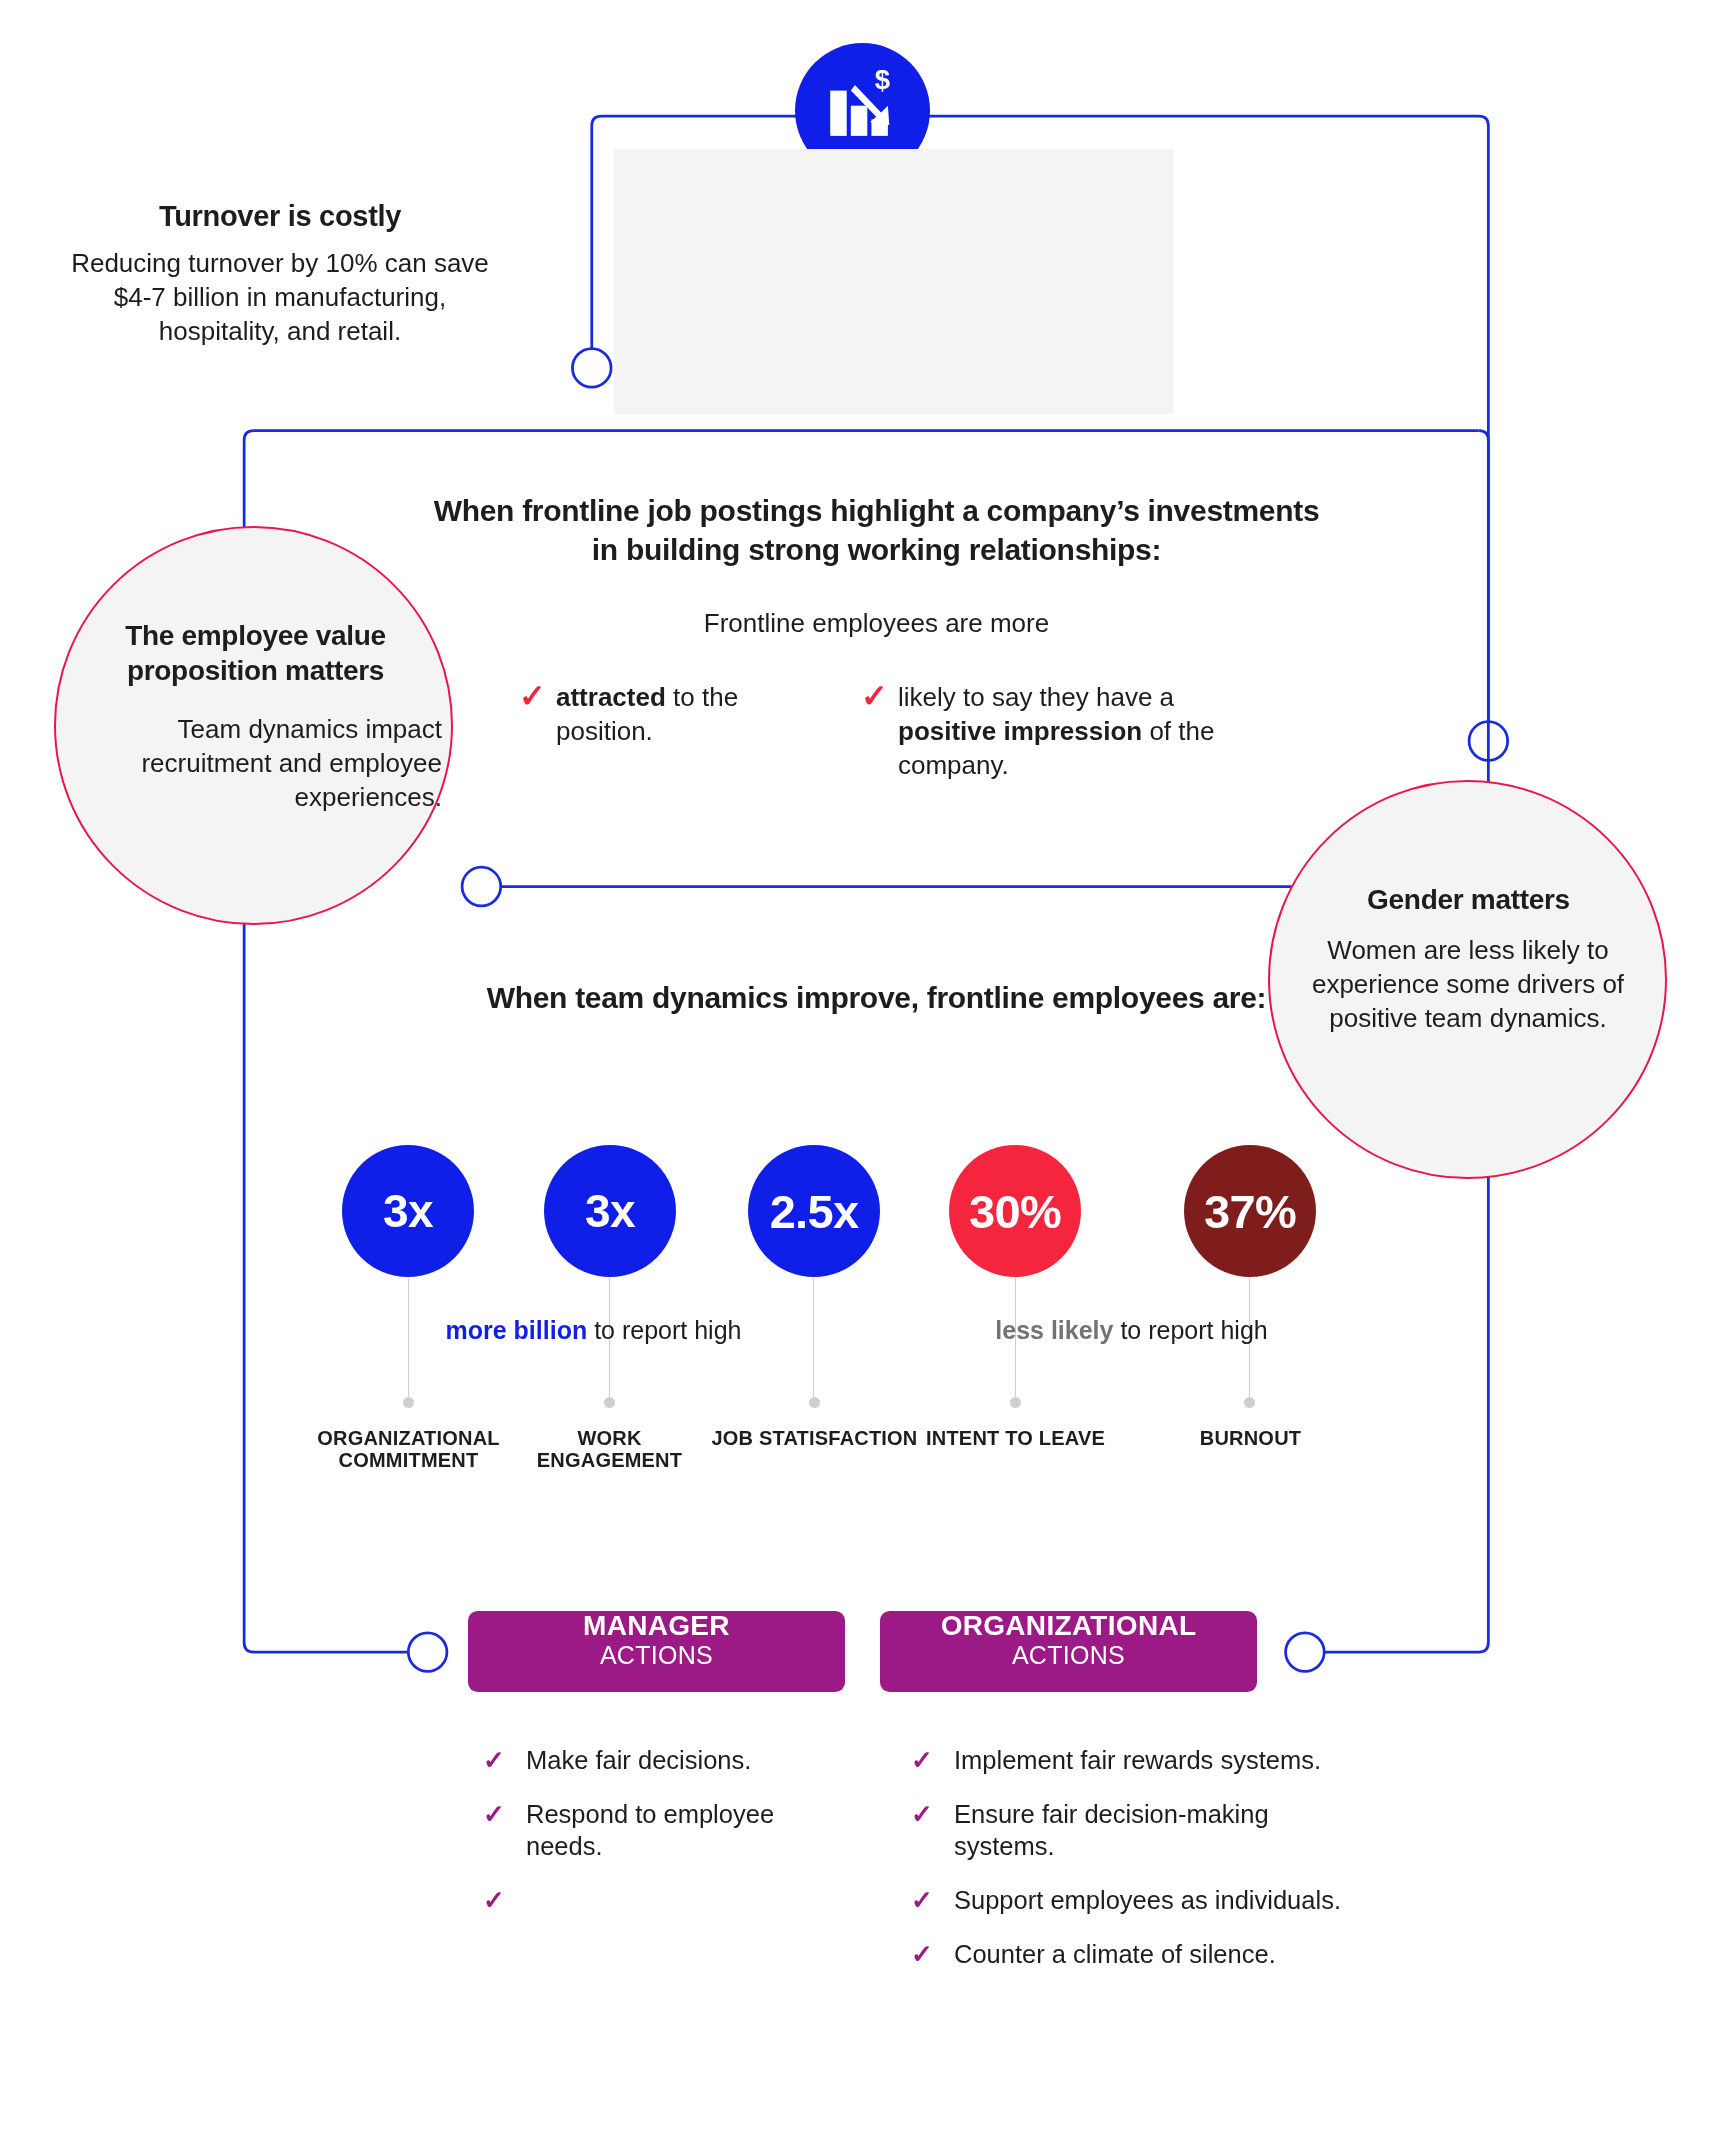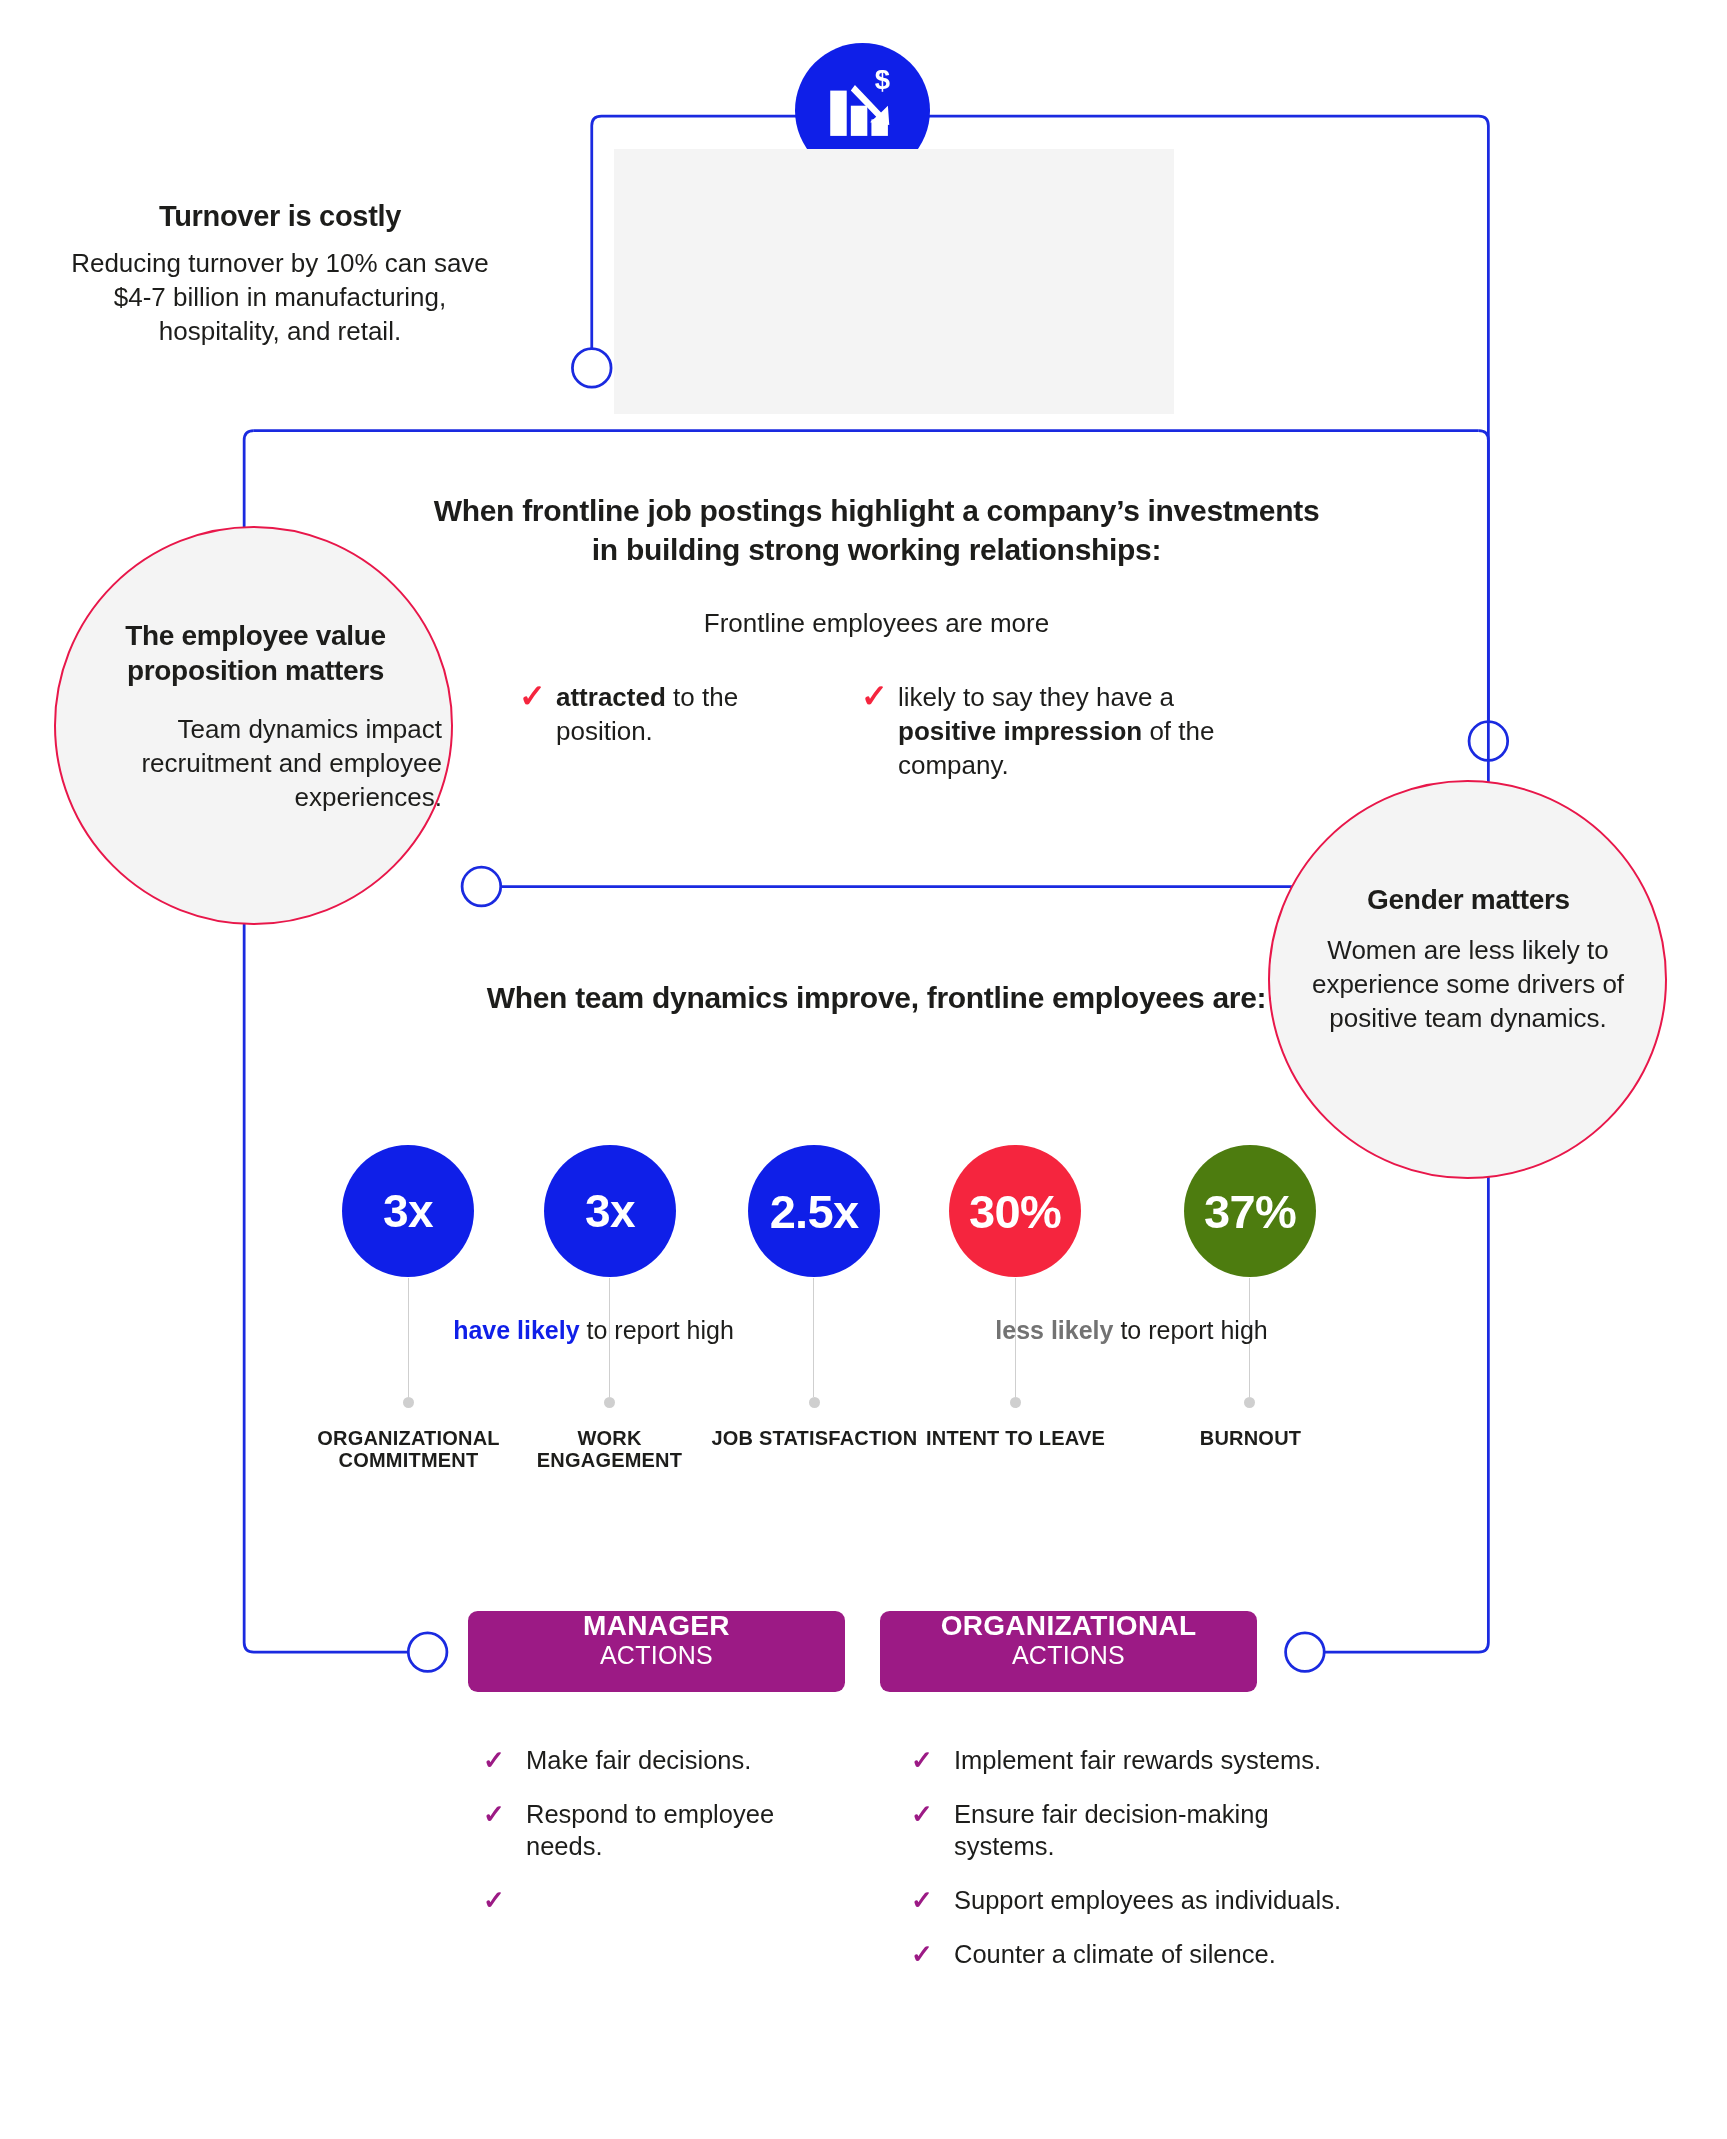--- a/index.html
+++ b/index.html
@@ -237,27 +237,27 @@
       <div class="stat-dot" style="left: 604px; top: 1397px;"></div>
       <div class="stat-label" style="left: 506px; top: 1427px;">WORK ENGAGEMENT</div>
       <div class="stat-bubble small" style="left: 748px; top: 1145px; background: rgb(15, 31, 232);">2.5x</div>
       <div class="stat-stem" style="left: 813px; top: 1278px; height: 119px;"></div>
       <div class="stat-dot" style="left: 809px; top: 1397px;"></div>
       <div class="stat-label" style="left: 711px; top: 1427px;">JOB STATISFACTION</div>
       <div class="stat-bubble small" style="left: 949px; top: 1145px; background: rgb(245, 37, 62);">30%</div>
       <div class="stat-stem" style="left: 1015px; top: 1278px; height: 119px;"></div>
       <div class="stat-dot" style="left: 1010px; top: 1397px;"></div>
       <div class="stat-label" style="left: 912px; top: 1427px;">INTENT TO LEAVE</div>
-      <div class="stat-bubble small" style="left: 1184px; top: 1145px; background: #4d7c0f;">37%</div>
+      <div class="stat-bubble small" style="left: 1184px; top: 1145px; background: #7f1d1d;">37%</div>
       <div class="stat-stem" style="left: 1249px; top: 1278px; height: 119px;"></div>
       <div class="stat-dot" style="left: 1244px; top: 1397px;"></div>
       <div class="stat-label" style="left: 1147px; top: 1427px;">BURNOUT</div>
     </div>
 
-  <div id="more-likely-line"><span class="kw-blue">have likely</span><span> to report high</span></div>
+  <div id="more-likely-line"><span class="kw-blue">more billion</span><span> to report high</span></div>
 
   <div id="less-likely-line"><span class="kw-red">less likely</span><span> to report high</span></div>
 
   <div id="mgr-header" class="action-header">
     <div class="l1">MANAGER</div>
     <div class="l2">ACTIONS</div>
   </div>
   <div id="org-header" class="action-header">
     <div class="l1">ORGANIZATIONAL</div>
     <div class="l2">ACTIONS</div>

